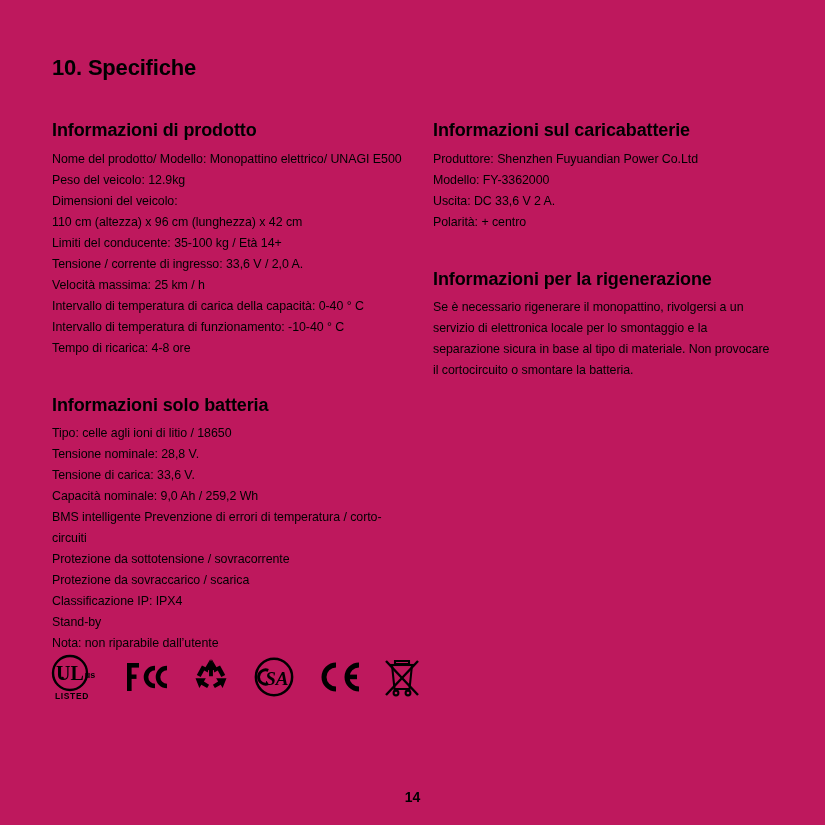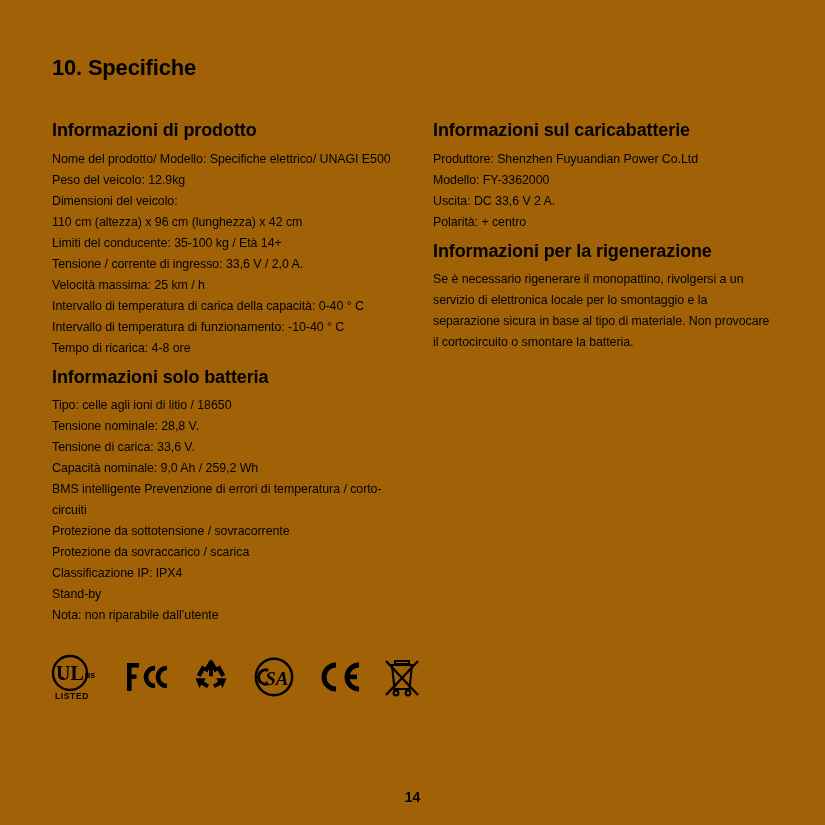--- a/index.html
+++ b/index.html
@@ -12,21 +12,21 @@
     height: 825px;
     position: relative;
     font-family: "Liberation Sans", sans-serif;
     color: #000000;
     overflow: hidden;
   }
 
   .page {
     position: absolute;
     inset: 0;
-    background: #a16207;
+    background: #be185d;
   }
 
   
   .page-title {
     position: absolute;
     left: 52px;
     top: 41px;
     font-size: 22px;
     font-weight: bold;
     letter-spacing: -0.2px;
@@ -35,21 +35,21 @@
 
   
   .col {
     position: absolute;
     top: 120px;
   }
   .col-left  { left: 52px;  width: 350px; }
   .col-right { left: 433px; width: 340px; }
 
   .section { margin: 0 0 4px 0; }
-  .section + .section { margin-top: 8px; }
+  .section + .section { margin-top: 36px; }
 
   .section-heading {
     font-size: 18px;
     font-weight: bold;
     letter-spacing: -0.1px;
     margin: 0 0 7px 0;
     line-height: 1.2;
   }
 
   .lines {
@@ -106,21 +106,21 @@
 
 <div class="page">
 
   <h1 class="page-title">10. Specifiche</h1>
 
   <div class="col col-left">
 
     <section class="section">
       <h2 class="section-heading">Informazioni di prodotto</h2>
       <ul class="lines">
-        <li>Nome del prodotto/ Modello: Specifiche elettrico/ UNAGI E500</li>
+        <li>Nome del prodotto/ Modello: Monopattino elettrico/ UNAGI E500</li>
         <li>Peso del veicolo: 12.9kg</li>
         <li>Dimensioni del veicolo:</li>
         <li>110 cm (altezza) x 96 cm (lunghezza) x 42 cm</li>
         <li>Limiti del conducente: 35-100 kg / Età 14+</li>
         <li>Tensione / corrente di ingresso: 33,6 V / 2,0 A.</li>
         <li>Velocità massima: 25 km / h</li>
         <li>Intervallo di temperatura di carica della capacità: 0-40 ° C</li>
         <li>Intervallo di temperatura di funzionamento: -10-40 ° C</li>
         <li>Tempo di ricarica: 4-8 ore</li>
       </ul>

